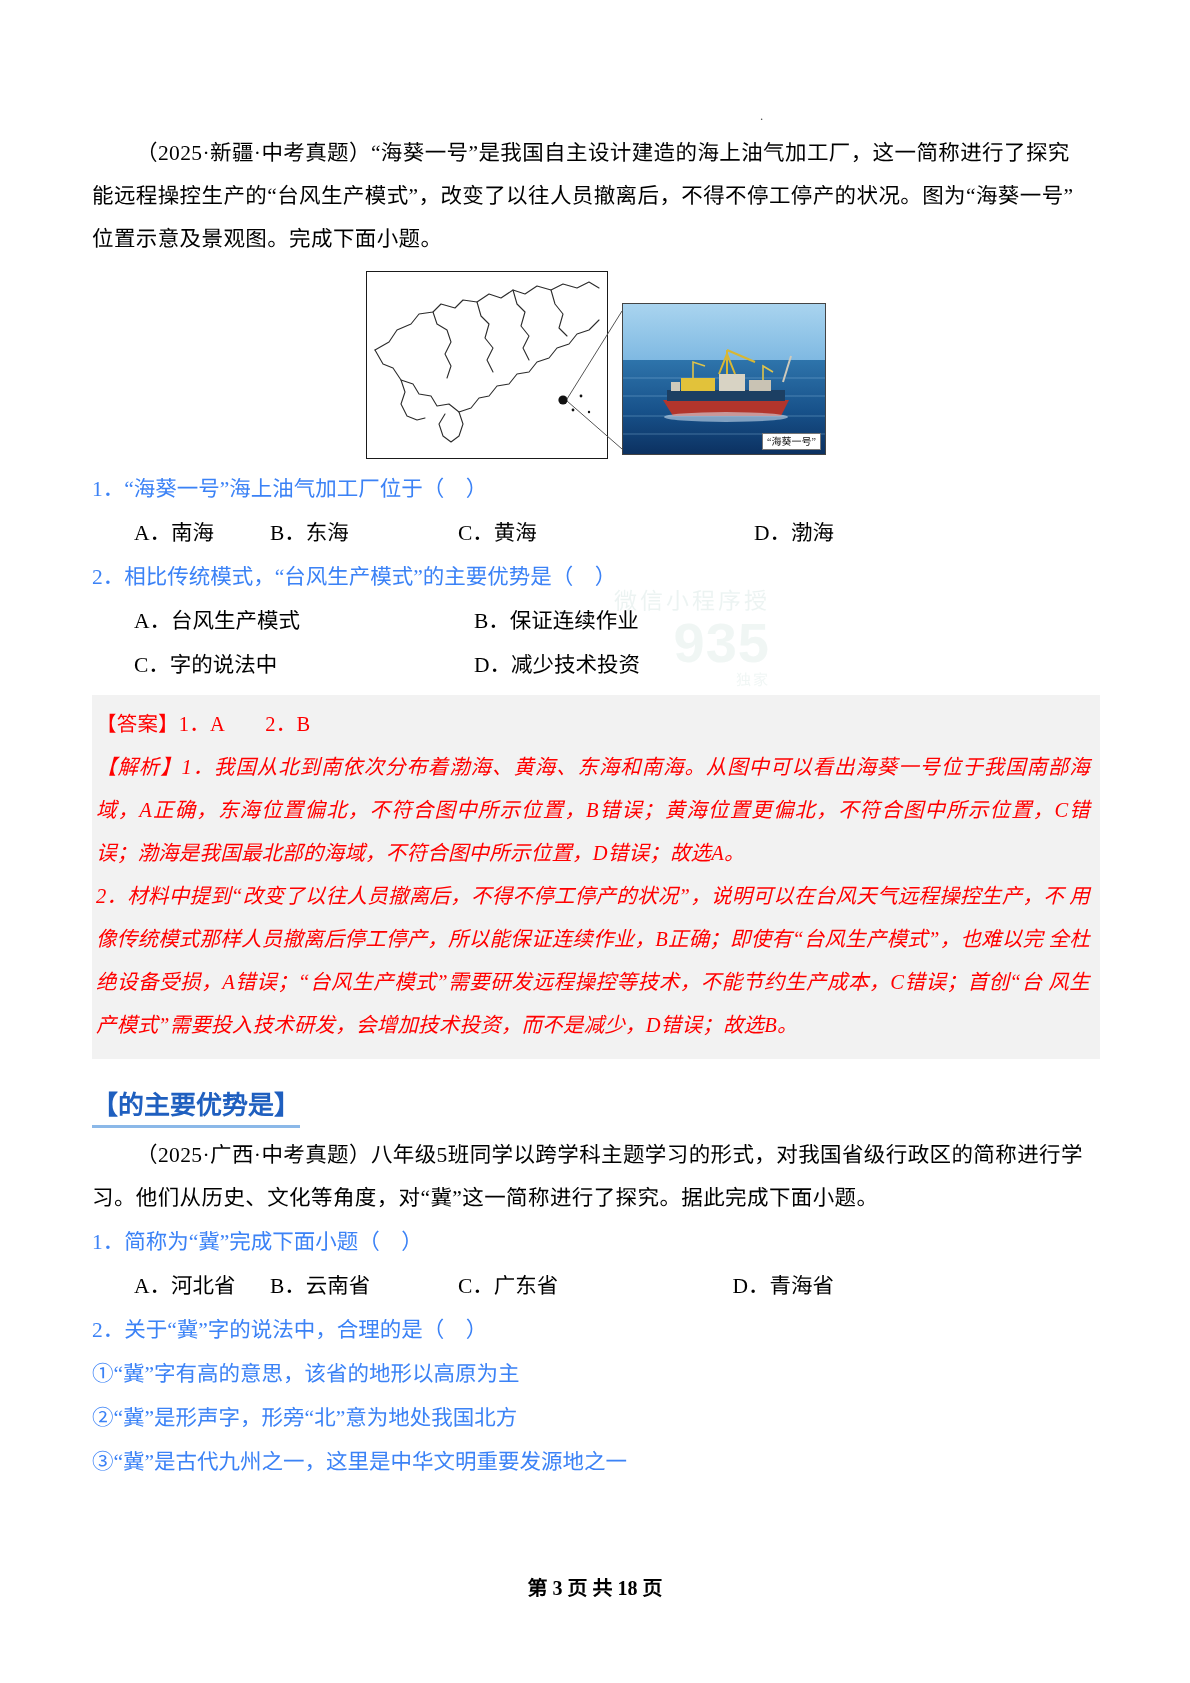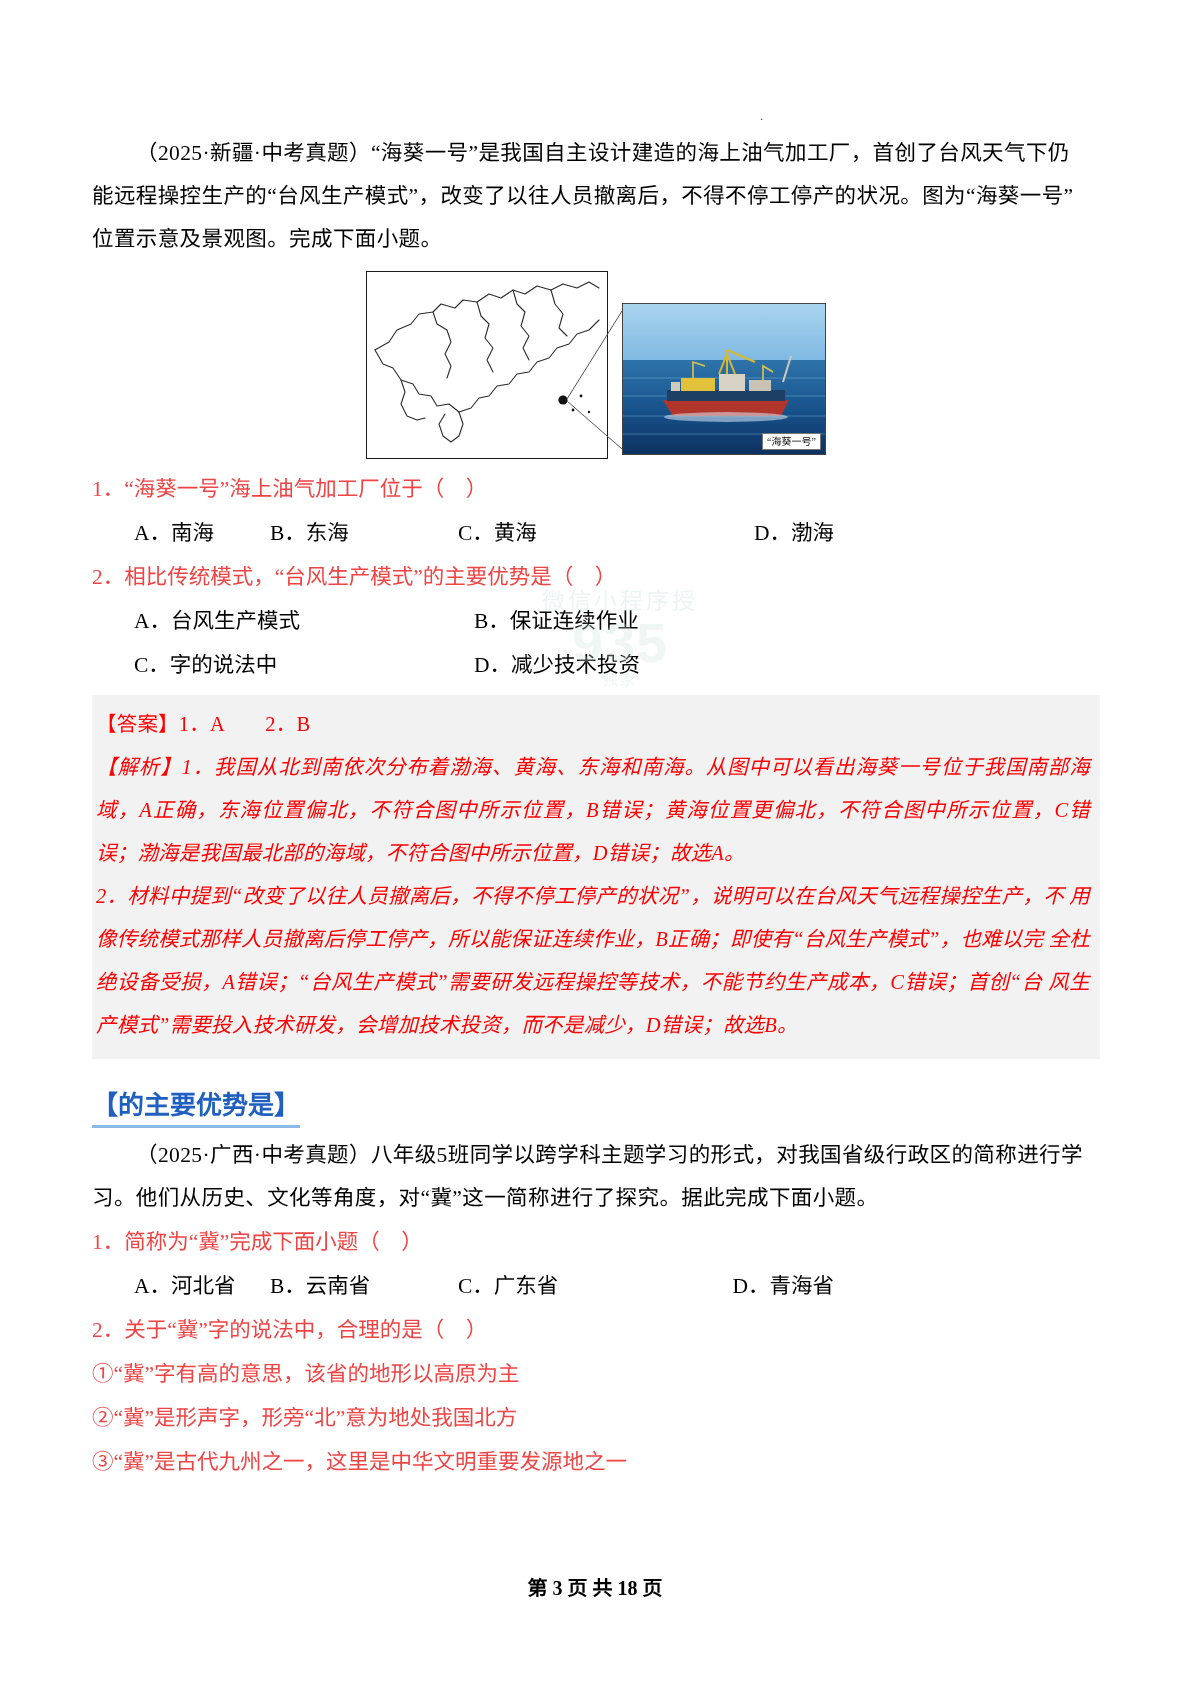--- a/index.html
+++ b/index.html
@@ -42,21 +42,21 @@
     font-family: "Liberation Serif", "DejaVu Serif", serif;
     font-style: normal;
   }
   .kaiti {
     font-family: "Liberation Serif", "DejaVu Serif", serif;
   }
   .q-line {
     font-size: 21.5px;
     line-height: 44px;
     margin: 0;
-    color: #ef4444;
+    color: #3b82f6;
   }
   .opt-row {
     display: flex;
     font-size: 21.5px;
     line-height: 44px;
     color: #000;
   }
   .opt-row.four > span {
     display: block;
   }
@@ -151,21 +151,21 @@
   
   .watermark {
     position: absolute;
     left: 470px;
     top: 588px;
     width: 300px;
     height: 110px;
     pointer-events: none;
     opacity: 0.30;
     color: #bcd9d3;
-    text-align: center;
+    text-align: right;
     font-family: "Liberation Sans", sans-serif;
   }
   .watermark .wm-text {
     font-size: 23px;
     letter-spacing: 3px;
     line-height: 26px;
     color: #c3dad6;
   }
   .watermark .wm-big {
     font-size: 56px;
@@ -206,21 +206,21 @@
 <body>
 
 <div class="page">
 
   <div class="dot-mark">.</div>
 
   <div class="content">
 
     <div style="margin-top:132px;">
       <p class="para stem kaiti">
-        <span>（2025·新疆·中考真题）</span><span>“海葵一号”是我国自主设计建造的海上油气加工厂，首创了台风天气下仍</span>
+        <span>（2025·新疆·中考真题）</span><span>“海葵一号”是我国自主设计建造的海上油气加工厂，这一简称进行了探究</span>
       </p>
       <p class="para kaiti">能远程操控生产的“台风生产模式”，改变了以往人员撤离后，不得不停工停产的状况。图为“海葵一号”</p>
       <p class="para kaiti">位置示意及景观图。完成下面小题。</p>
 
       <div class="figure-wrap">
         <div class="figure">
 
           <div class="map-box">
             <svg viewBox="0 0 240 186" width="240" height="186">
               <g fill="none" stroke="#2b2b2b" stroke-width="1.1" stroke-linejoin="round" stroke-linecap="round">

